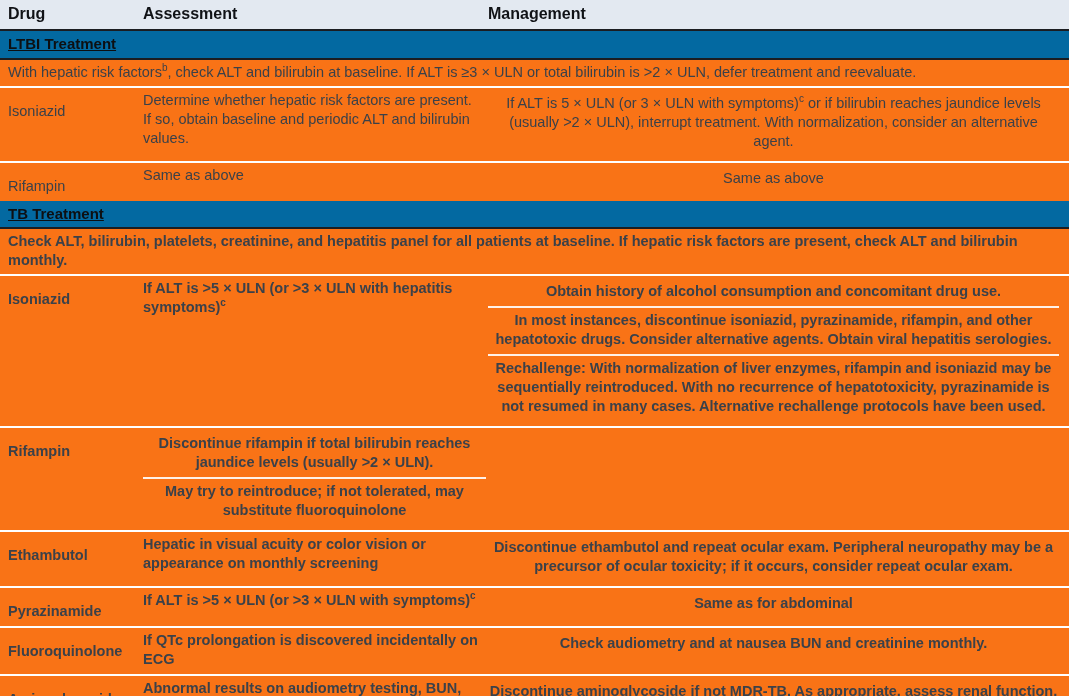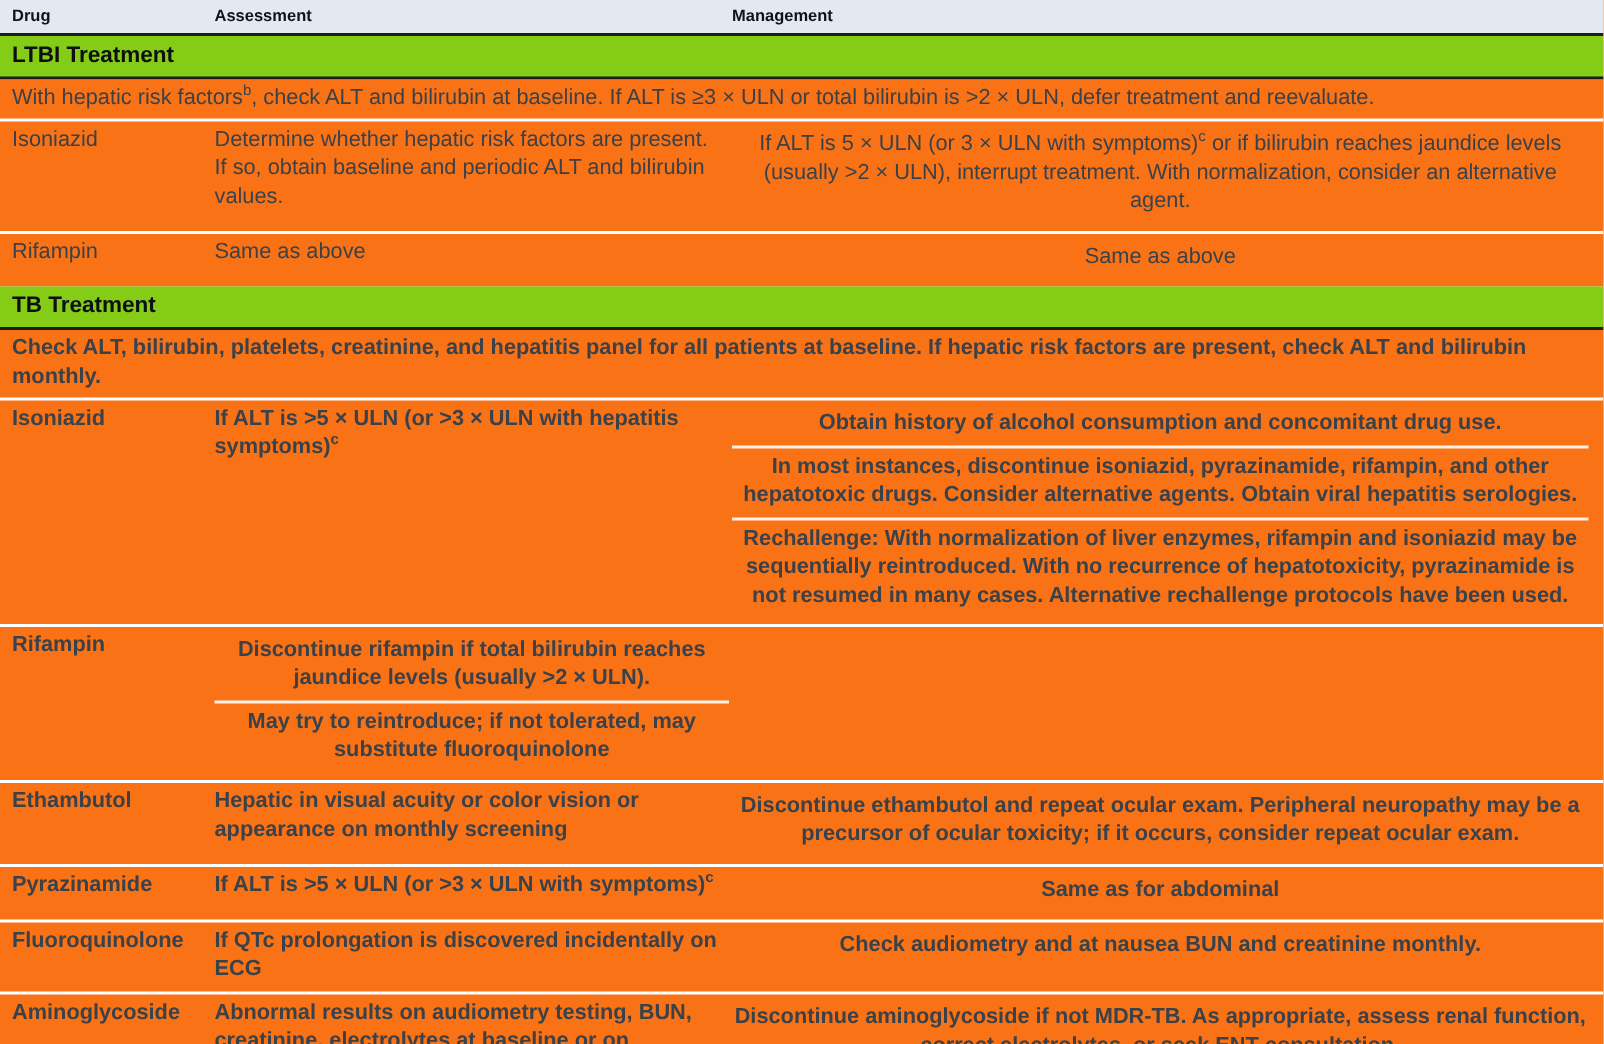--- a/index.html
+++ b/index.html
@@ -14,52 +14,53 @@
     -webkit-font-smoothing: antialiased;
   }
   sup { font-size: 10px; line-height: 0; vertical-align: super; }
 
   .header-row {
     display: grid;
     grid-template-columns: 135px 345px 1fr;
     background: #e3e9f1;
     padding: 4px 8px 4px 8px;
     font-weight: bold;
-    font-size: 11px;
+    font-size: 16px;
     color: #101216;
     border-bottom: 2.5px solid #1b1d21;
   }
   .hcell { padding-right: 10px; }
 
   .section-band {
-    background: #84cc16;
+    background: #0369a1;
     padding: 3px 8px 4px 8px;
     font-weight: bold;
     font-size: 15px;
     color: #0d0f12;
     border-bottom: 2.5px solid #1b1d21;
+    text-decoration: underline;
   }
 
   .section-body { background: #f97316; }
 
   .intro-row {
     padding: 3px 8px 4px 8px;
     border-bottom: 2px solid #ffffff;
   }
 
   .drug-row {
     display: grid;
     grid-template-columns: 135px 345px 1fr;
     padding: 0 8px;
     border-bottom: 2px solid #ffffff;
   }
   .section-body .drug-row:last-child { border-bottom: none; }
 
   .cell { padding: 3px 10px 5px 0; }
-  .cell-drug { padding-right: 4px; }
+  .cell-drug { padding-right: 4px; margin-top: 11px; }
   .cell-mgmt { padding-right: 2px; }
   .cell-mgmt p { margin: 0; padding: 3px 0 5px 0; text-align: center; }
   .cell-mgmt p + p { border-top: 2px solid rgba(255,255,255,0.9); }
 
   .tb-pad { padding-bottom: 4px; font-weight: bold; }
 
   .footnotes {
     padding: 9px 8px 6px 8px;
     font-size: 12.8px;
     line-height: 1.36;

